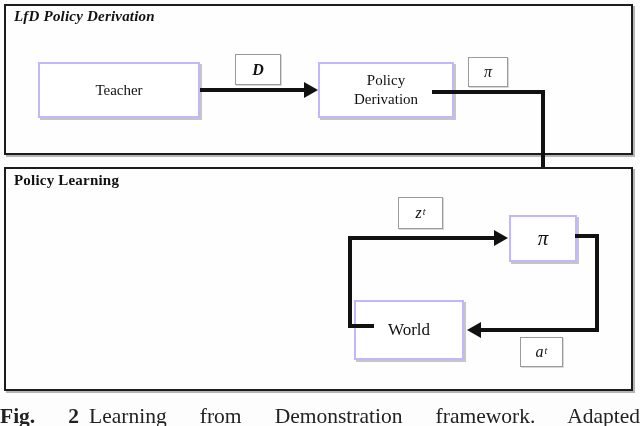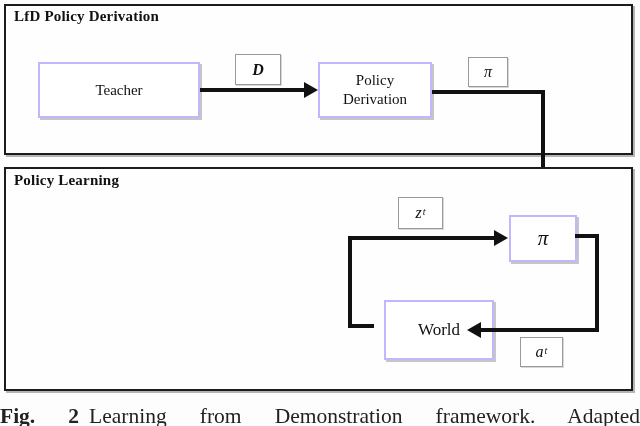--- a/index.html
+++ b/index.html
@@ -87,54 +87,54 @@
     color: #222;
   }
   .caption .figno { font-weight: bold; margin-right: 10px; }
 </style>
 </head>
 <body>
 
 <div class="figure">
 
   <div class="panel panel-derivation"></div>
-  <div class="panel-title" style="left:14px; top:8px;">LfD Policy Derivation</div>
+  <div class="panel-title" style="left:14px; top:8px;font-style:italic;">LfD Policy Derivation</div>
 
   <div class="node" style="left:38px; top:62px; width:162px; height:56px;">
     <span>Teacher</span>
   </div>
 
   <div class="tag tag-bold" style="left:235px; top:54px; width:46px; height:31px;">
     <span>D</span>
   </div>
 
   <div class="line" style="left:200px; top:88px; width:106px; height:4px;"></div>
   <div class="arr arr-right" style="left:304px; top:82px;"></div>
 
-  <div class="node" style="left:318px; top:62px; width:114px; height:56px;">
+  <div class="node" style="left:318px; top:62px; width:136px; height:56px;">
     <span>Policy</span>
     <span>Derivation</span>
   </div>
 
   <div class="tag" style="left:468px; top:57px; width:40px; height:30px;">
     <span>π</span>
   </div>
 
   <div class="line" style="left:432px; top:90px; width:113px; height:4px;"></div>
   <div class="line" style="left:541px; top:90px; width:4px; height:110px;"></div>
   <div class="arr arr-down" style="left:534px; top:199px;"></div>
 
   <div class="panel panel-execution"></div>
   <div class="panel-title" style="left:14px; top:172px;">Policy Learning</div>
 
   <div class="node" style="left:509px; top:215px; width:68px; height:47px;">
     <span class="pi-glyph">π</span>
   </div>
 
-  <div class="node" style="left:384px; top:300px; width:110px; height:60px; font-size:17px;">
+  <div class="node" style="left:354px; top:300px; width:110px; height:60px; font-size:17px;">
     <span>World</span>
   </div>
 
   <div class="tag" style="left:398px; top:197px; width:45px; height:32px;">
     <span>z</span>
       <sup>t</sup>
   </div>
 
   <div class="tag" style="left:520px; top:337px; width:43px; height:30px;">
     <span>a</span>

